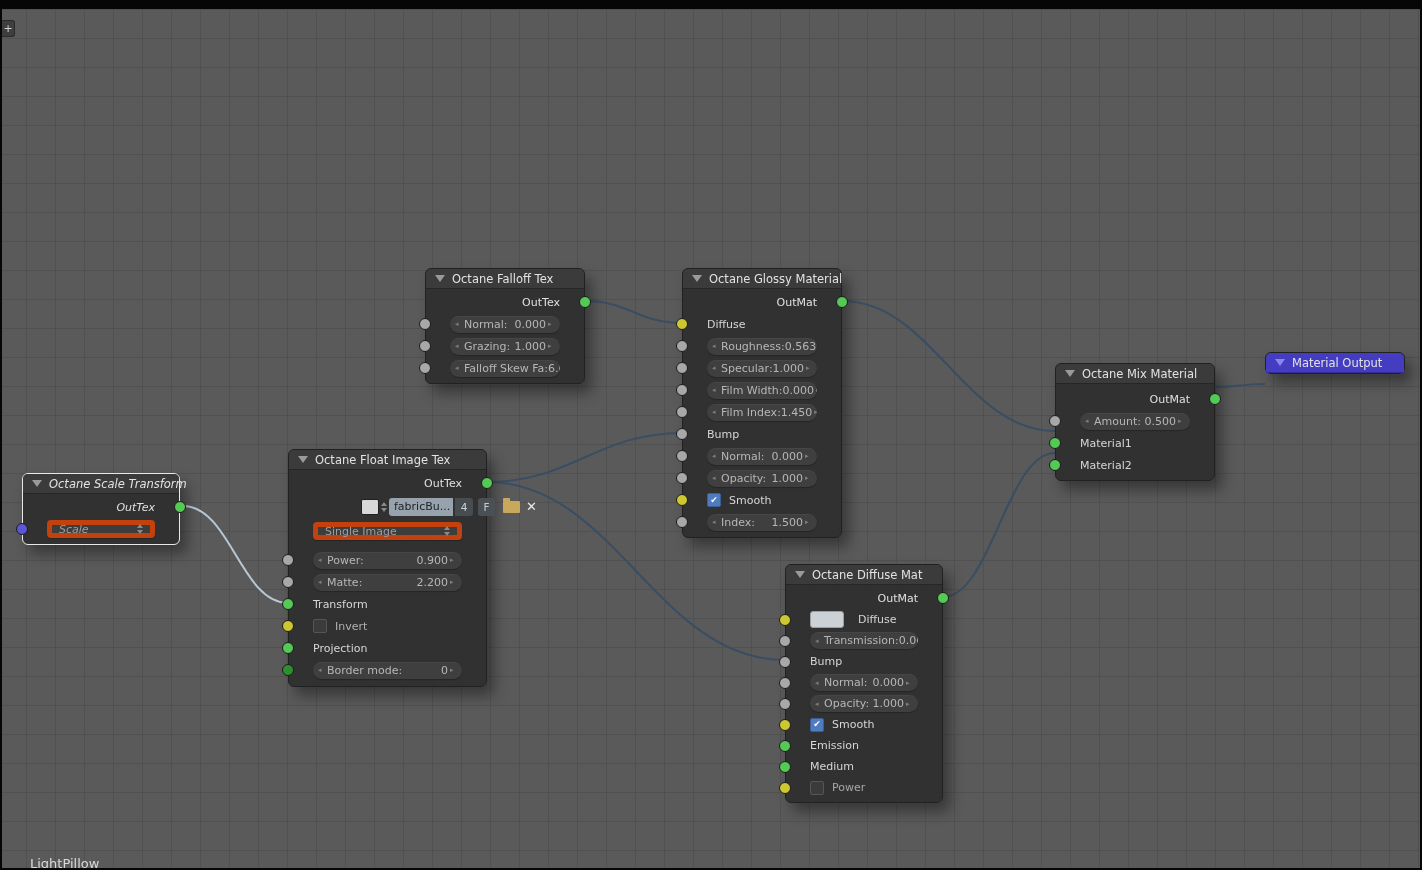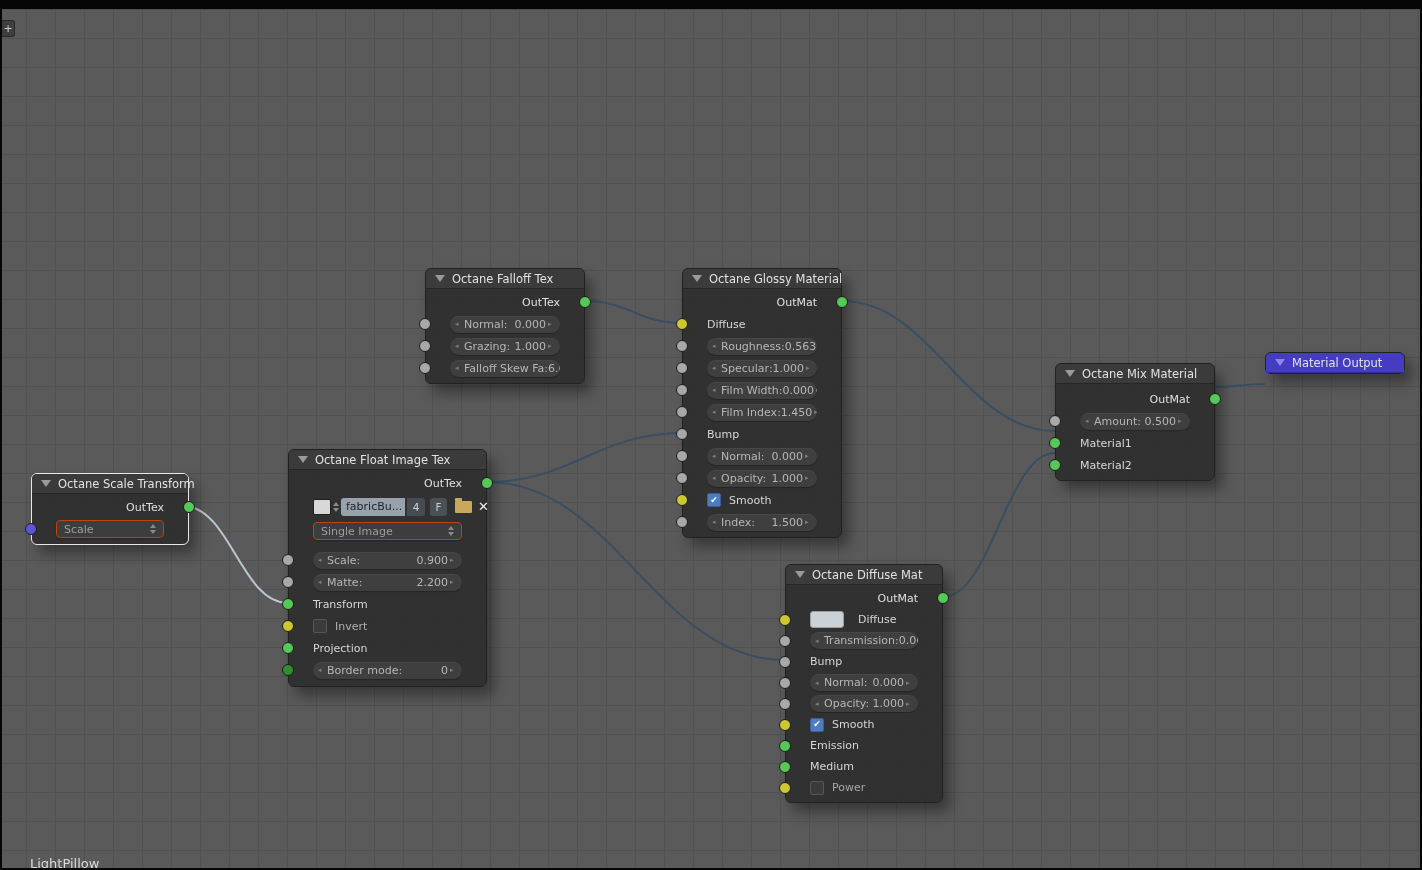--- a/index.html
+++ b/index.html
@@ -92,21 +92,21 @@
   .cb {
     width:14px; height:14px; border-radius:2px; margin-right:8px; flex:none;
     background:#3b3b3b; border:1px solid #565656; cursor:pointer;
     display:flex; align-items:center; justify-content:center;
   }
   .cb.on { background:#4f7cc0; border-color:#3c5f96; }
   .cb.on::after { content:"✔"; color:#fff; font-size:9px; line-height:1; }
 
   .wfield {
     flex:1; display:flex; align-items:center; height:18px;
-    background:#3d3d3d; border:1px solid #c2410c; border-radius:4px;
+    background:#3d3d3d; border:5px solid #c2410c; border-radius:4px;
     padding:0 7px; color:#9e9e9e; cursor:pointer;
     box-shadow:0 1px 1px rgba(0,0,0,0.25);
   }
   .wfield .lab { flex:1; }
   .stepper { display:flex; flex-direction:column; gap:2px; align-items:center; flex:none; }
   .stepper i { width:0; height:0; border-left:3px solid transparent; border-right:3px solid transparent; }
   .stepper .up { border-bottom:4px solid #8a8a8a; }
   .stepper .dn { border-top:4px solid #8a8a8a; }
 
   .imgrow { gap:2px; }
@@ -319,21 +319,21 @@
   </div>
 </div>
 
 <div class="node" style="left:1265px; top:352px; width:140px;">
   <div class="hdr out-hdr">
     <span class="tri"></span>
     <span class="title">Material Output</span>
   </div>
 </div>
 
-<div class="node selected" style="left:31px; top:473px; width:158px;">
+<div class="node selected" style="left:22px; top:473px; width:158px;font-style:italic;">
   <div class="hdr">
     <span class="tri"></span>
     <span class="title">Octane Scale Transform</span>
   </div>
   <div class="body">
     <div class="row right">
       <span class="out-label">OutTex</span>
       <span class="sock r s-green"></span>
     </div>
     <div class="row">
@@ -352,21 +352,21 @@
 <div class="node" style="left:288px; top:449px; width:199px;">
   <div class="hdr">
     <span class="tri"></span>
     <span class="title">Octane Float Image Tex</span>
   </div>
   <div class="body" style="padding-bottom:5px;">
     <div class="row right">
       <span class="out-label">OutTex</span>
       <span class="sock r s-green"></span>
     </div>
-    <div class="row imgrow" style="height:25px;">
+    <div class="row imgrow" style="height:25px;margin-left:48px;">
       <span class="img-icon"><span class="pic"></span></span>
       <span class="stepper">
           <i class="up"></i>
           <i class="dn"></i>
         </span>
       <span class="name-field">fabricBu...</span>
       <span class="count-btn">4</span>
       <span class="f-btn">F</span>
       <span class="folder-btn"></span>
       <span class="x-btn">✕</span>
@@ -377,21 +377,21 @@
         <span class="stepper">
             <i class="up"></i>
             <i class="dn"></i>
           </span>
       </div>
     </div>
     <div class="row">
       <span class="sock l s-gray"></span>
       <div class="slider">
         <span class="arr">◂</span>
-        <span class="lab">Scale:</span>
+        <span class="lab">Power:</span>
         <span class="val">0.900</span>
         <span class="arr">▸</span>
       </div>
     </div>
     <div class="row">
       <span class="sock l s-gray"></span>
       <div class="slider">
         <span class="arr">◂</span>
         <span class="lab">Matte:</span>
         <span class="val">2.200</span>

